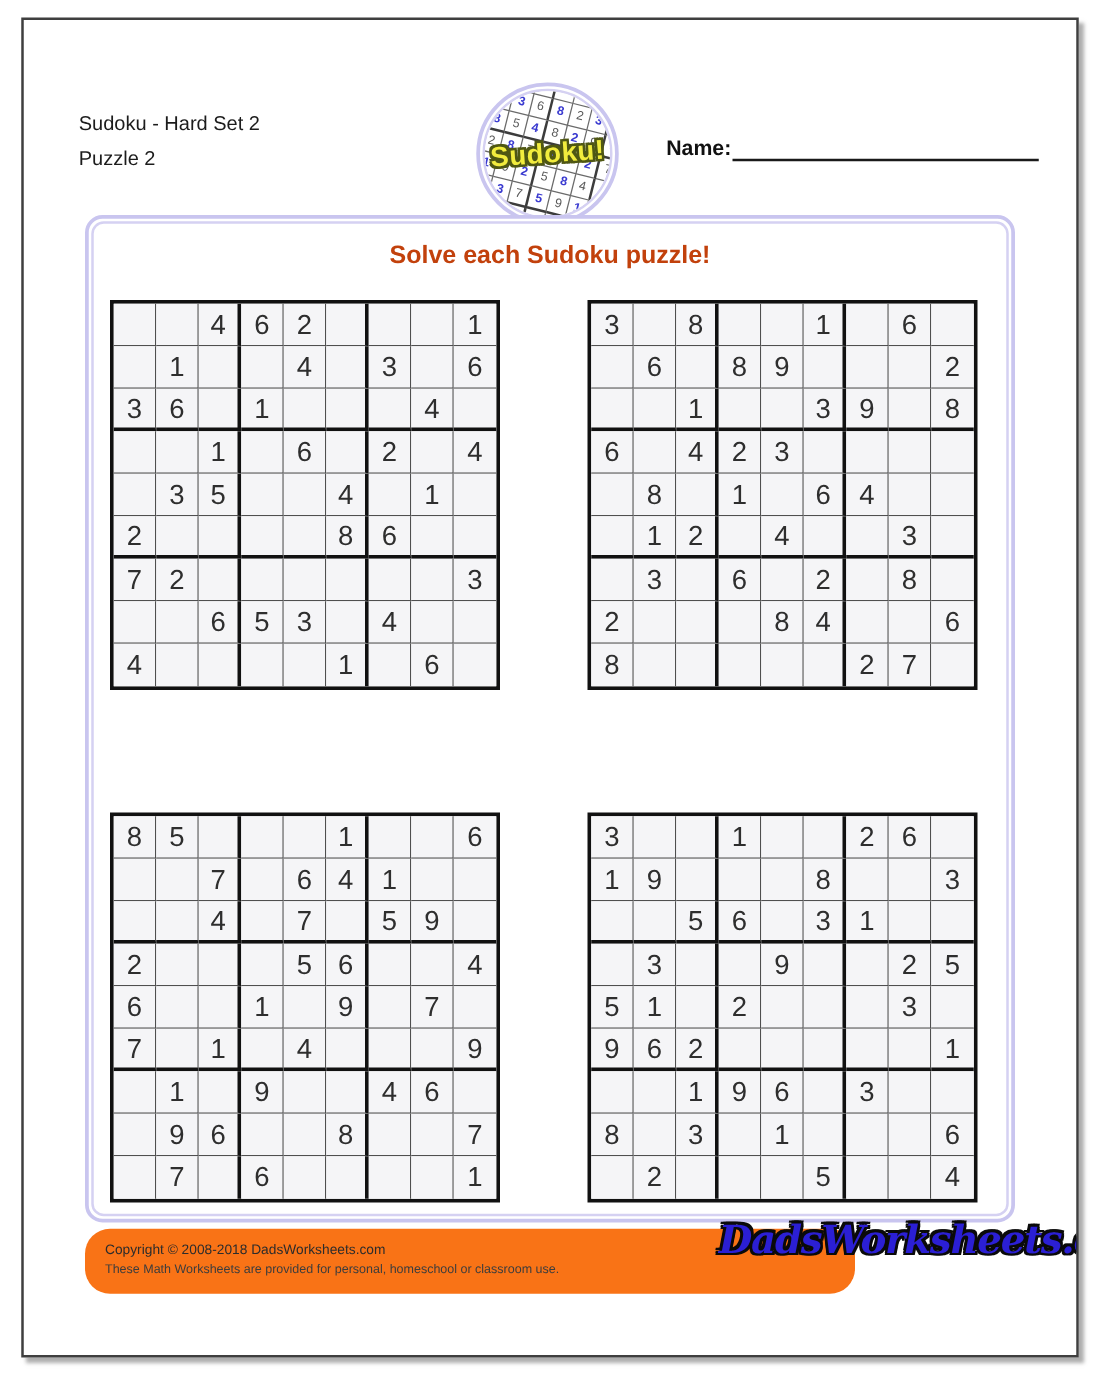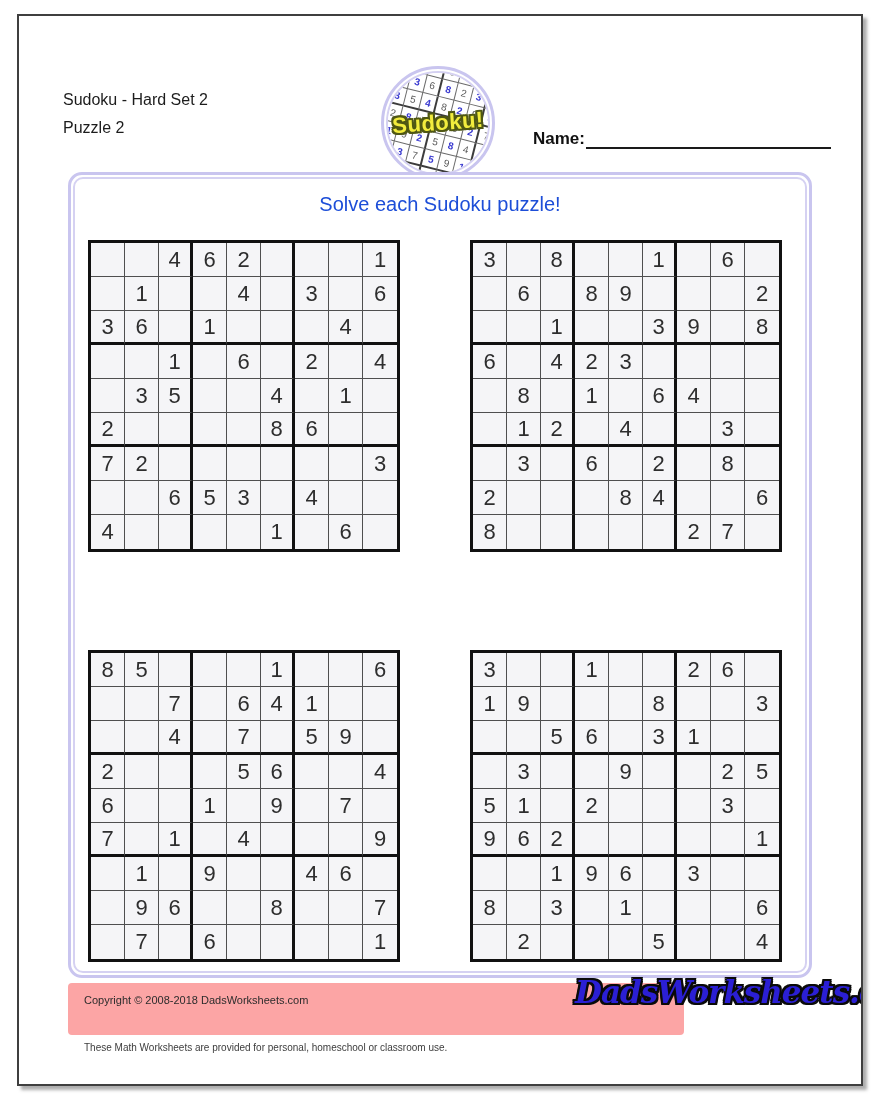--- a/index.html
+++ b/index.html
@@ -6,21 +6,21 @@
   .paper{
     position:relative;width:842px;height:1068px;margin:14px 17px;
     background:#ffffff;border:2px solid #3f3f3f;
     box-shadow:4px 4px 3px rgba(130,130,130,0.65);
     box-sizing:content-box;overflow:hidden;
   }
   
   .hdr-title{position:absolute;left:44px;top:75px;font-size:16px;color:#1c1c1c;}
   .hdr-sub{position:absolute;left:44px;top:103px;font-size:16px;color:#1c1c1c;}
   
-  .name-row{position:absolute;left:514px;top:93px;width:298px;display:flex;align-items:flex-end;margin-top:20px;}
+  .name-row{position:absolute;left:514px;top:93px;width:298px;display:flex;align-items:flex-end;}
   .name-label{font-size:17px;font-weight:bold;color:#111;white-space:nowrap;}
   .name-line{flex:1;border-bottom:2px solid #1a1a1a;height:18px;margin-left:1px;}
   
   .logo{position:absolute;left:362px;top:50px;width:114px;height:114px;}
   .logo-ring{position:absolute;inset:0;border:3px solid #c9c5ef;border-radius:50%;background:#fff;}
   .logo-ring-inner{position:absolute;inset:2px;border:2px solid #d5d1f2;border-radius:50%;background:#fff;overflow:hidden;}
   .logo-grid{
     position:absolute;left:50%;top:50%;width:112px;height:126px;
     margin-left:-56px;margin-top:-63px;transform:rotate(14deg);
     display:grid;grid-template-columns:repeat(7,16px);grid-auto-rows:18px;
@@ -41,21 +41,21 @@
                  0 2px 0 #4f5713,2px 0 0 #4f5713,0 -2px 0 #4f5713,-2px 0 0 #4f5713;
   }
   
   .main-box{
     position:absolute;left:49px;top:156px;width:744px;height:806px;box-sizing:border-box;
     border:3px solid #c9c5ef;border-radius:14px;background:#fff;
   }
   .inner-border{position:absolute;inset:2px;border:2px solid #d5d1f2;border-radius:10px;pointer-events:none;}
   .instruction{
     position:absolute;left:0;right:0;top:18px;text-align:center;
-    font-size:20px;font-weight:normal;color:#1d4ed8;
+    font-size:20px;font-weight:bold;color:#c2410c;
   }
   
   .grid{
     position:absolute;display:grid;grid-template-columns:repeat(9,34px);grid-auto-rows:34px;
     border:3px solid #111;background:#fff;
   }
   .grid.g1{left:17px;top:65px;}
   .grid.g2{left:399px;top:65px;}
   .grid.g3{left:17px;top:475px;}
   .grid.g4{left:399px;top:475px;}
@@ -65,24 +65,24 @@
     display:flex;align-items:center;justify-content:center;
     font-size:22px;color:#2e2e2e;
   }
   .grid .cell.thick-r{border-right:3px solid #111;}
   .grid .cell.thick-b{border-bottom:3px solid #111;}
   .grid .cell:nth-child(9n){border-right:none;}
   .grid .cell:nth-last-child(-n+9){border-bottom:none;}
   
   .footer-bar{
     position:absolute;left:49px;top:967px;width:616px;height:52px;box-sizing:border-box;
-    background:#fca5a5;border-radius:4px;padding:9px 0 0 16px;
+    background:#f97316;border-radius:20px;padding:9px 0 0 16px;
   }
   .copyright{font-size:11px;color:#2c2c2c;line-height:16px;}
-  .license{font-size:10px;color:#3d3d3d;line-height:15px;margin-top:32px;}
+  .license{font-size:10px;color:#3d3d3d;line-height:15px;}
   .brand{
     position:absolute;left:556px;top:958px;z-index:4;
     font-family:"DejaVu Serif",serif;font-style:italic;font-weight:bold;
     font-size:31px;letter-spacing:-1px;color:#2b1fd4;white-space:nowrap;
     text-shadow:-2px -2px 0 #0a0a0a,2px -2px 0 #0a0a0a,-2px 2px 0 #0a0a0a,2px 2px 0 #0a0a0a,
                  0 2px 0 #0a0a0a,2px 0 0 #0a0a0a,0 -2px 0 #0a0a0a,-2px 0 0 #0a0a0a;
   }
 </style>
 </head>
 <body>

